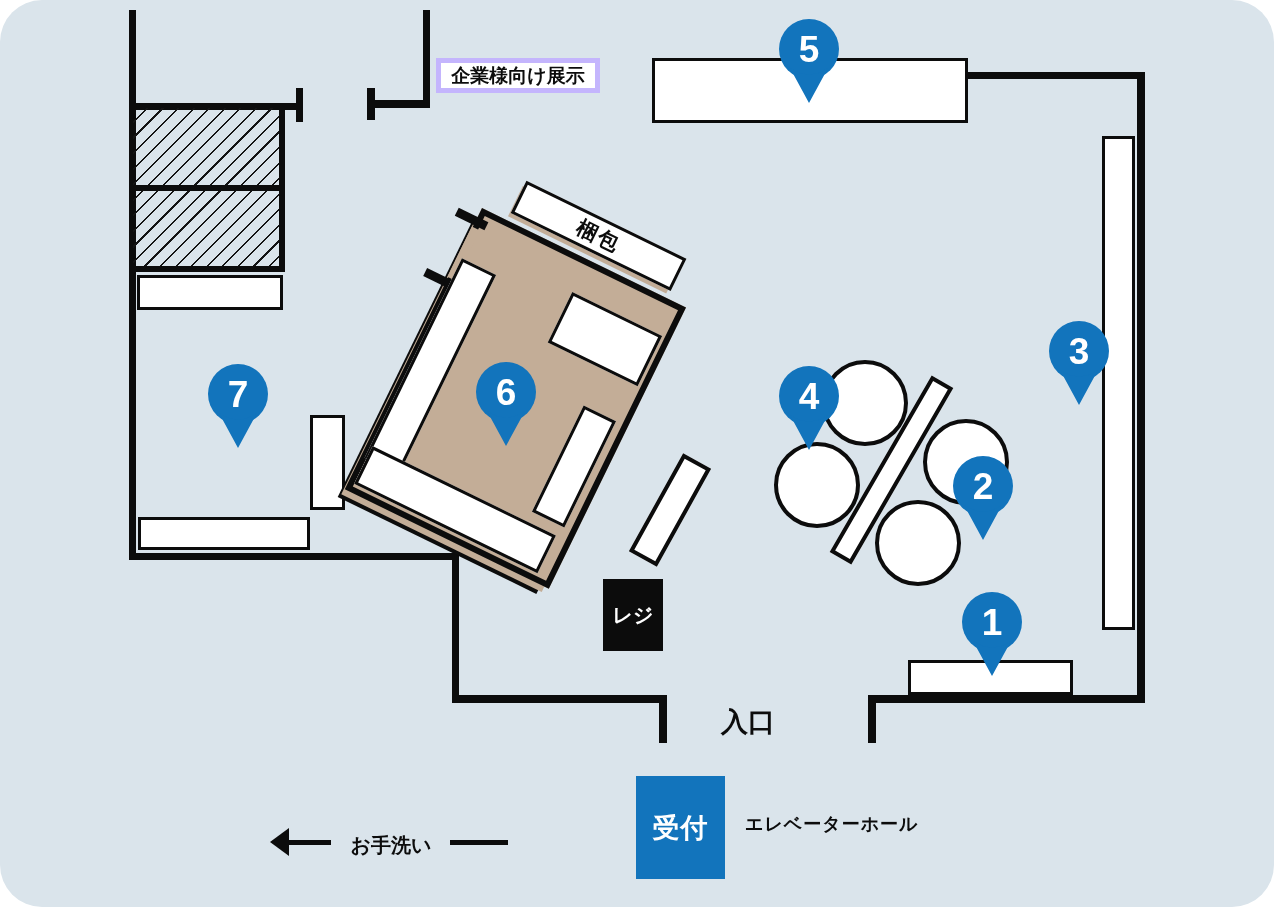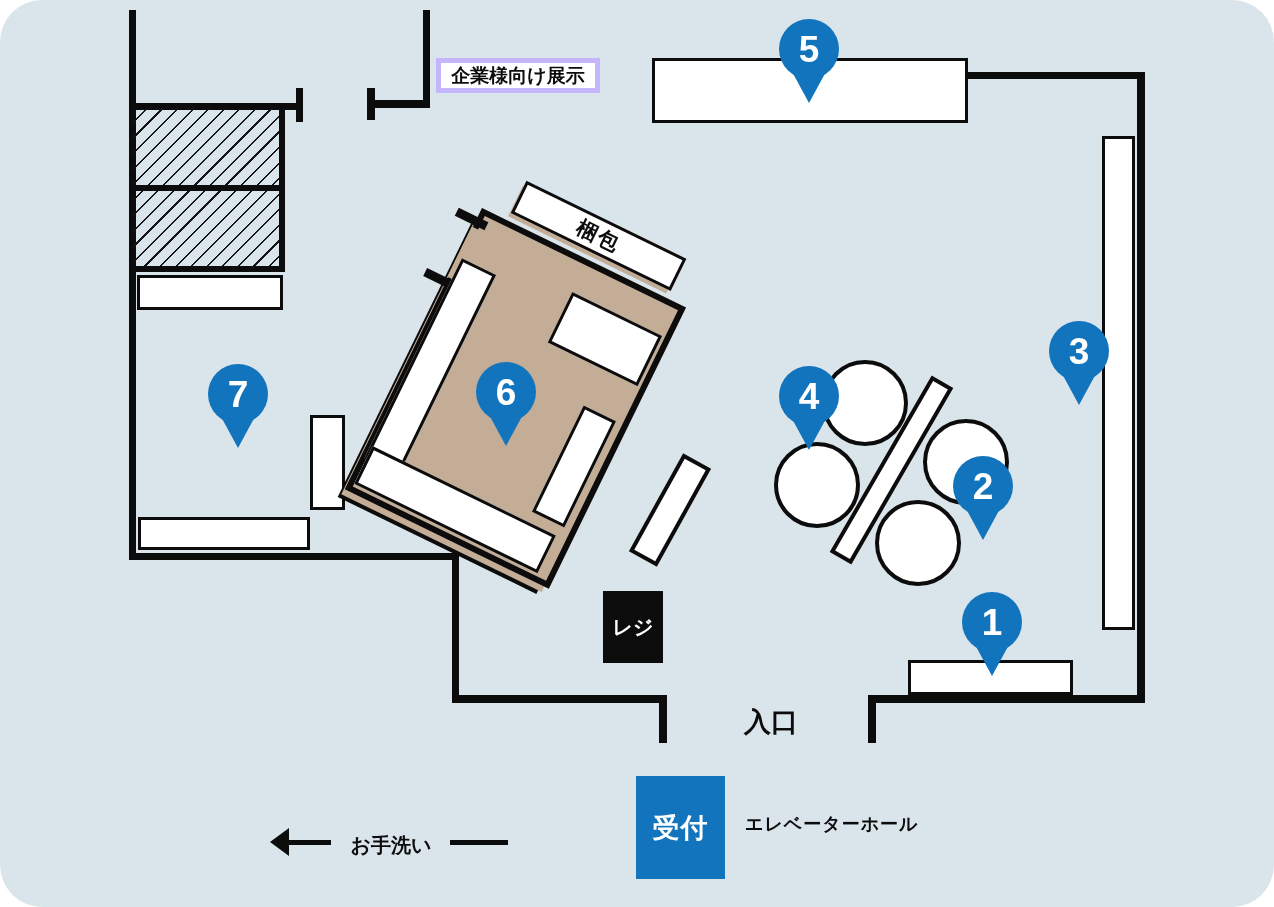--- a/index.html
+++ b/index.html
@@ -47,31 +47,31 @@
     box-shadow:-2px 5px 0 -1px #c3ad97;
   }
   
   #corporate-label{
     position:absolute;left:436px;top:58px;width:164px;height:35px;box-sizing:border-box;
     background:#ffffff;border:5px solid #c4b5fd;
     display:flex;align-items:center;justify-content:center;
     font-size:19px;font-weight:bold;color:#0c0c0c;
   }
   #register-box{
-    position:absolute;left:603px;top:591px;width:60px;height:72px;background:#0c0c0c;
+    position:absolute;left:603px;top:579px;width:60px;height:72px;background:#0c0c0c;
     display:flex;align-items:center;justify-content:center;
     color:#ffffff;font-size:20px;font-weight:bold;
   }
   #reception-box{
     position:absolute;left:636px;top:776px;width:89px;height:103px;background:#1274bc;
     display:flex;align-items:center;justify-content:center;
     color:#ffffff;font-size:27px;font-weight:bold;letter-spacing:1px;
   }
   .plain-label{position:absolute;color:#0c0c0c;font-weight:bold;}
-  #entrance-label{left:721px;top:704px;width:100px;text-align:center;font-size:27px;}
+  #entrance-label{left:721px;top:704px;width:100px;font-size:27px;}
   #elevator-label{left:745px;top:812px;font-size:18px;letter-spacing:1px;}
   #restroom-label{left:341px;top:832px;width:100px;text-align:center;font-size:20px;}
   
   #arrow-head{position:absolute;left:270px;top:828px;width:0;height:0;
     border-top:14px solid transparent;border-bottom:14px solid transparent;
     border-right:19px solid #0c0c0c;}
   #arrow-shaft{left:287px;top:840px;width:44px;height:5px;}
   #restroom-line{left:450px;top:840px;width:58px;height:5px;}
   
   .pin{position:absolute;width:62px;height:86px;z-index:50;}

